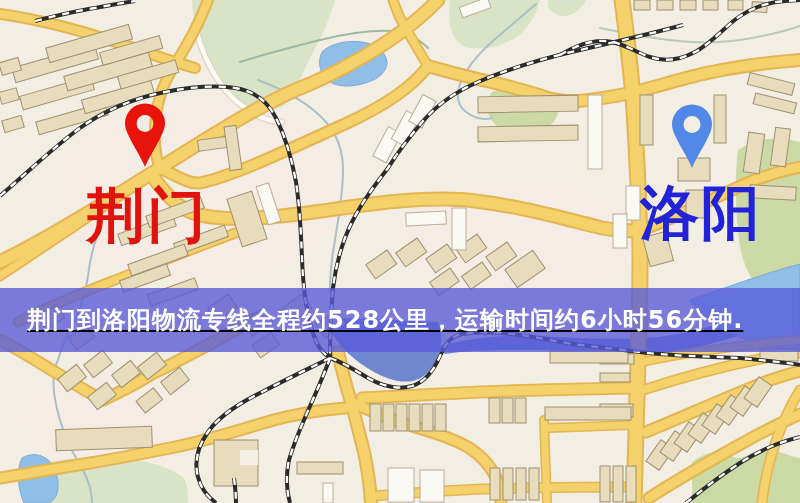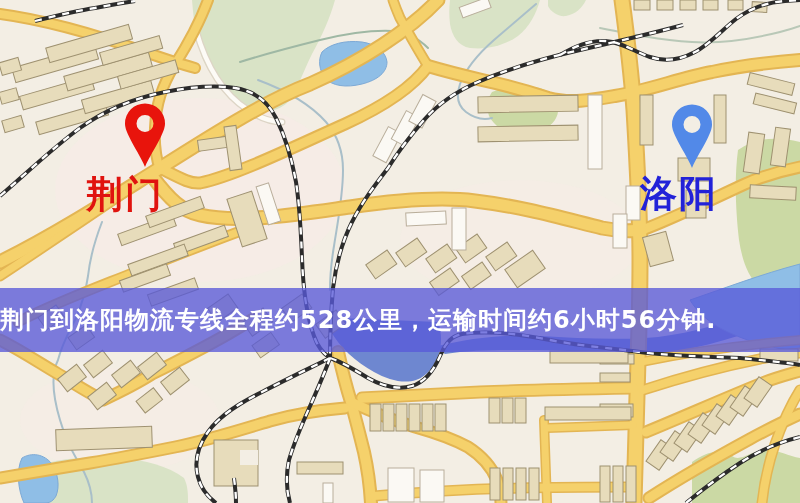--- a/index.html
+++ b/index.html
@@ -26,27 +26,27 @@
   .wat{fill:#8fbee6;stroke:#7ca9d6;stroke-width:1;}
   .wband{fill:#6e87d0;stroke:none;}
   .tint{fill:#f7ebe7;}
   
   .t{fill:#e7dcbb;stroke:#9e9170;stroke-width:1;}
   .w{fill:#fbf9f4;stroke:#b9ae9b;stroke-width:1;}
   .bgcut{fill:#f3eee4;stroke:none;}
   
   .pin{position:absolute;width:50px;height:66px;}
   .city-label{
-    position:absolute;font-size:37px;font-weight:bold;line-height:1;
-    letter-spacing:2px;white-space:nowrap;
+    position:absolute;font-size:59px;font-weight:bold;line-height:1;
+    letter-spacing:2px;white-space:nowrap;margin-top:10px;
   }
   .banner{
     position:absolute;left:0;top:288px;width:800px;height:64px;
     background:rgba(88,90,216,0.78);
-    display:flex;align-items:center;box-sizing:border-box;
+    display:flex;align-items:center;box-sizing:border-box;padding-left:27px;text-decoration:underline;
   }
   .banner span{
     color:#ffffff;font-size:24px;font-weight:bold;letter-spacing:1px;white-space:nowrap;
   }
 </style>
 </head>
 <body>
 
 <div class="stage">
 

